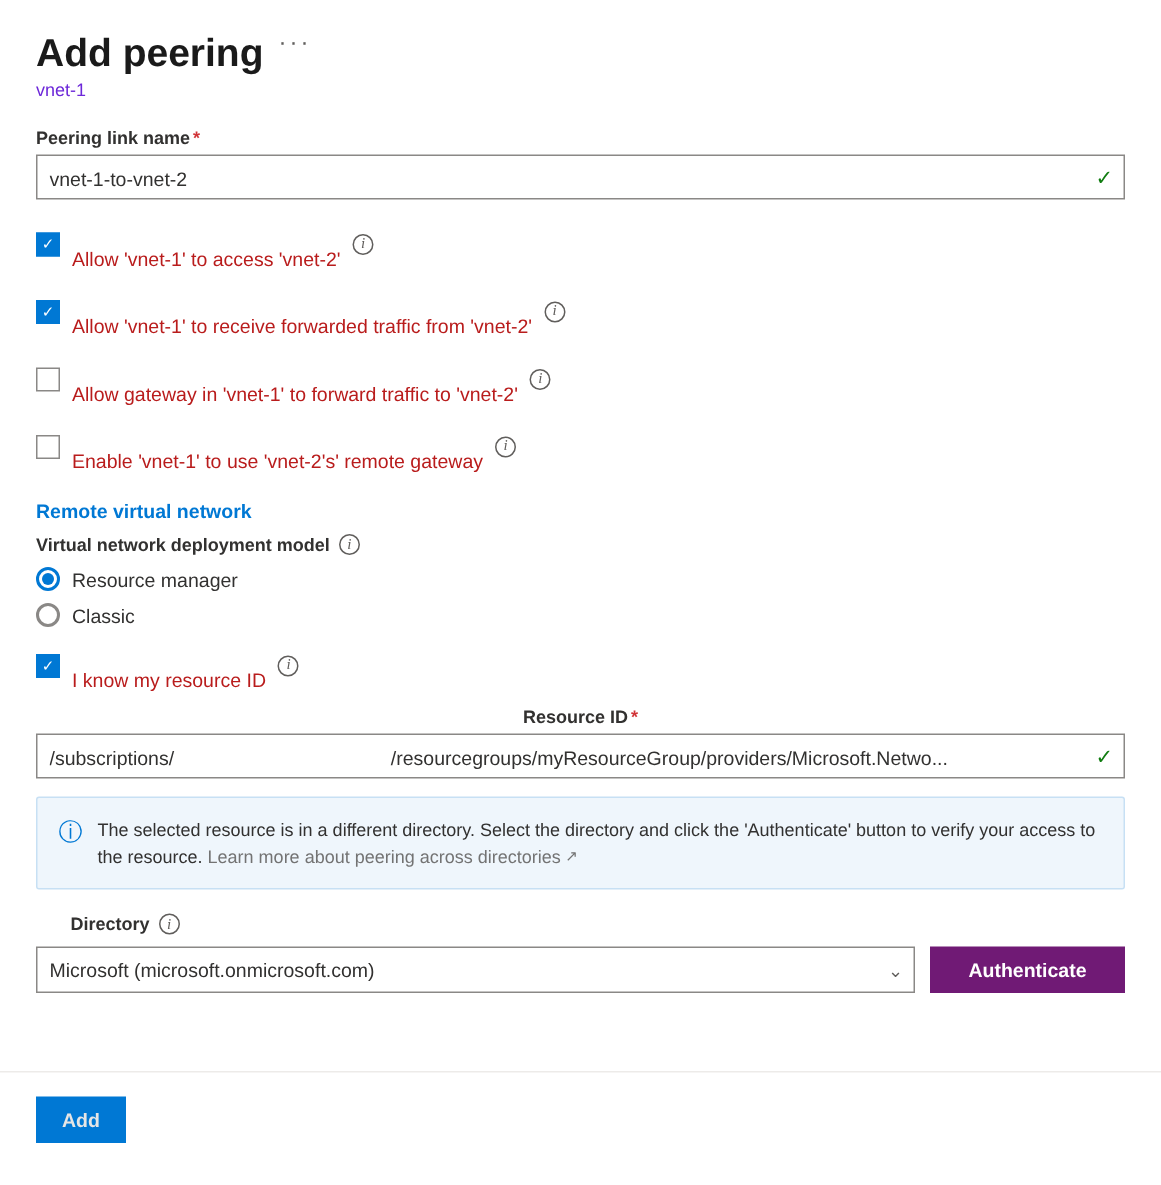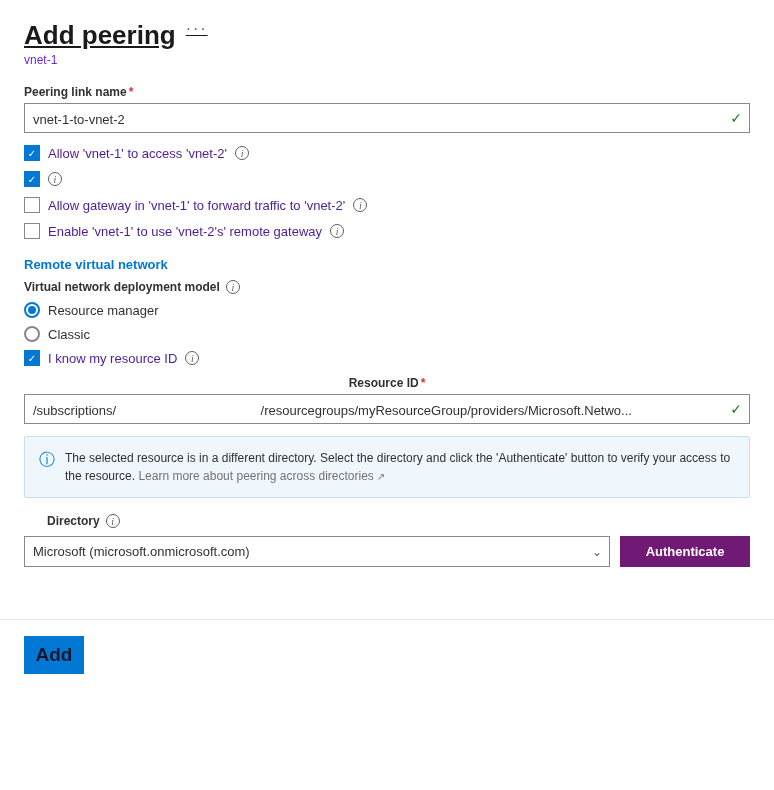--- a/index.html
+++ b/index.html
@@ -15,21 +15,20 @@
       padding: 20px 24px 20px 24px;
       max-width: 774px;
     }
     .page-title {
       font-size: 26px;
       font-weight: 600;
       color: #1a1a1a;
       display: flex;
       align-items: flex-start;
       gap: 10px;
-      text-decoration: underline;
     }
     .page-title-ellipsis {
       font-size: 16px;
       color: #605e5c;
       font-weight: 400;
       letter-spacing: 2px;
       cursor: pointer;
     }
     .page-subtitle {
       font-size: 12px;
@@ -76,21 +75,22 @@
       font-size: 14px;
     }
     .checkbox-row {
       display: flex;
       align-items: center;
       gap: 8px;
       margin-bottom: 10px;
     }
     .checkbox-label {
       font-size: 13px;
-      color: #4c1d95;
+      color: #b91c1c;
+      margin-top: 20px;
     }
     .info-icon {
       display: inline-flex;
       align-items: center;
       justify-content: center;
       width: 14px;
       height: 14px;
       border: 1px solid #605e5c;
       border-radius: 50%;
       font-size: 10px;
@@ -219,24 +219,24 @@
       border: none;
       padding: 8px 20px;
       font-size: 13px;
       font-weight: 600;
       cursor: pointer;
       white-space: nowrap;
       min-width: 130px;
     }
     .add-btn {
       background: #0078d4;
-      color: #0f172a;
+      color: #e5e5e5;
       border: none;
       padding: 8px 4px;
-      font-size: 19px;
+      font-size: 13px;
       font-weight: 600;
       cursor: pointer;
       min-width: 60px;
     }
     .bottom-bar {
       border-top: 1px solid #edebe9;
       padding: 16px 24px;
       margin-top: 16px;
     }
     .deployment-row {
@@ -269,20 +269,21 @@
   </div>
 
   <div class="checkbox-row">
     <div class="checkbox-custom checked"></div>
     <span class="checkbox-label">Allow 'vnet-1' to access 'vnet-2'</span>
     <span class="info-icon">i</span>
   </div>
 
   <div class="checkbox-row">
     <div class="checkbox-custom checked"></div>
+    <span class="checkbox-label">Allow 'vnet-1' to receive forwarded traffic from 'vnet-2'</span>
     <span class="info-icon">i</span>
   </div>
 
   <div class="checkbox-row">
     <div class="checkbox-custom"></div>
     <span class="checkbox-label">Allow gateway in 'vnet-1' to forward traffic to 'vnet-2'</span>
     <span class="info-icon">i</span>
   </div>
 
   <div class="checkbox-row">

